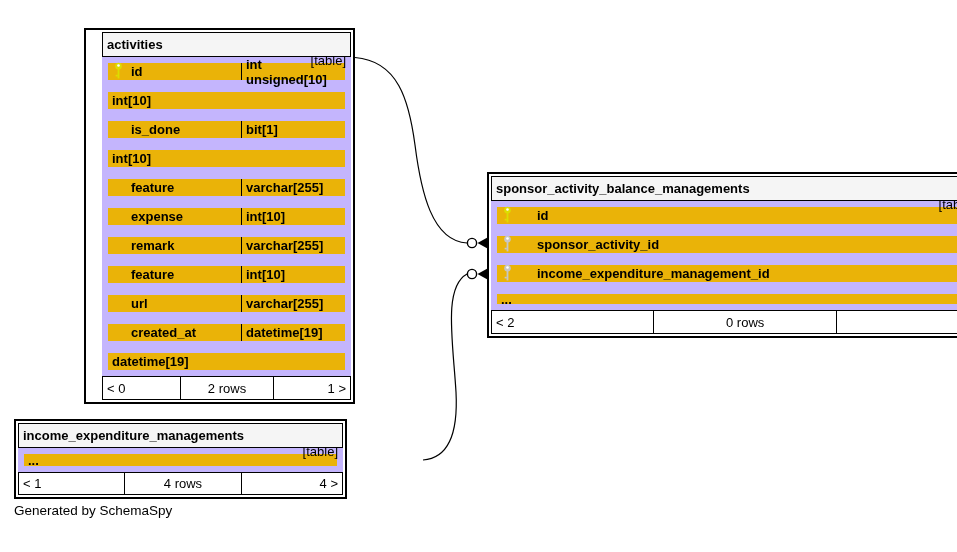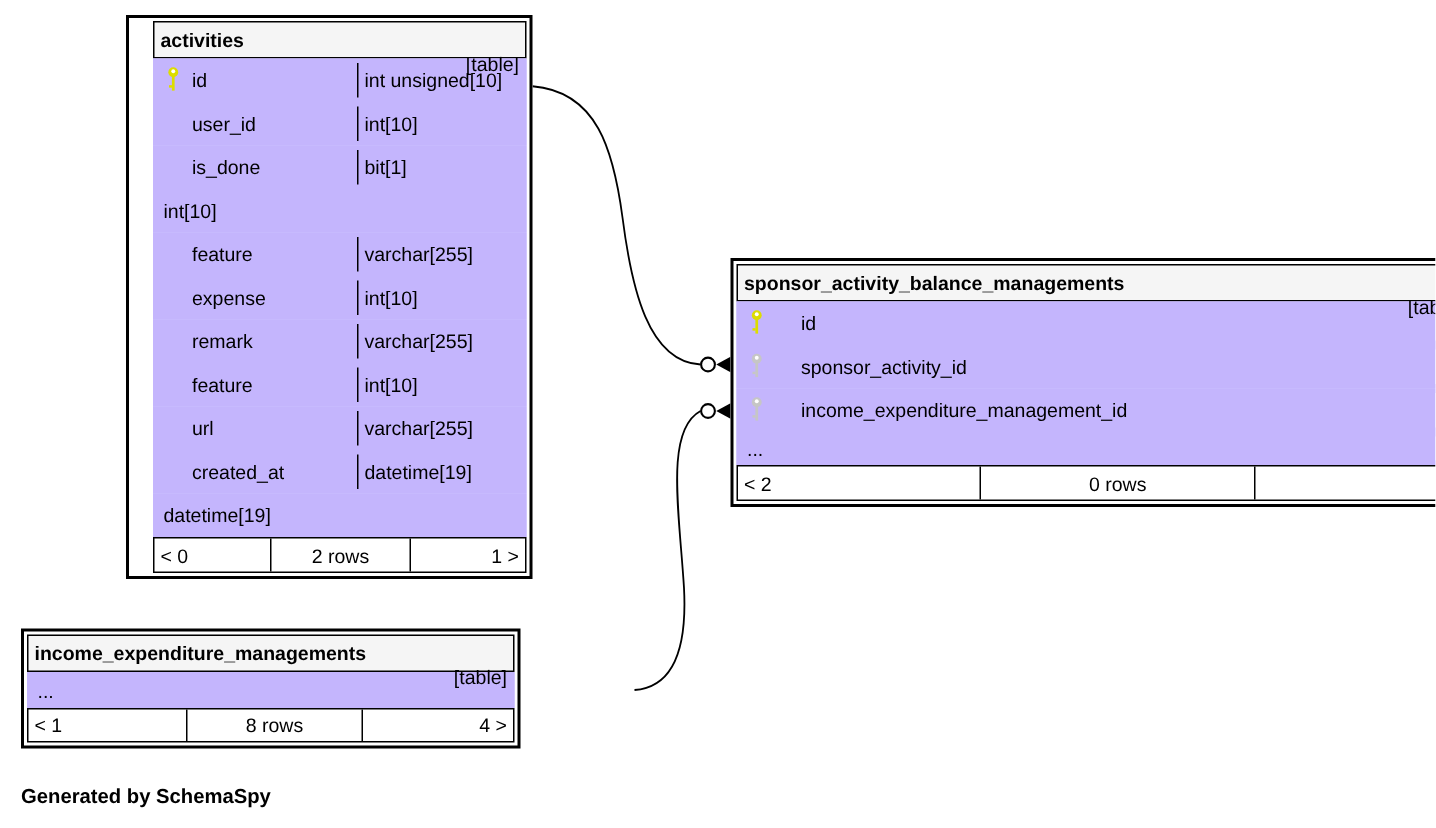--- a/index.html
+++ b/index.html
@@ -12,48 +12,48 @@
     box-sizing:border-box;font-size:13px;
   }
   .tbl *{box-sizing:border-box;}
   .thead{
     height:25px;border:1px solid #000;background:#f5f5f5;
     display:flex;justify-content:space-between;align-items:center;padding:0 4px;
   }
   .tname{font-weight:bold;}
   .tbadge{font-weight:normal;margin-top:32px;}
   .trow{
-    height:29px;border:3px solid #c4b5fd;display:flex;align-items:stretch;background:#c4b5fd;
+    height:29px;border:6px solid #c4b5fd;display:flex;align-items:stretch;background:#eab308;font-weight:bold;
   }
   .cname{display:flex;align-items:center;flex:0 0 134px;border-right:1px solid #000;padding-left:6px;}
   .cname.nodiv{flex:1 1 auto;border-right:none;}
   .ctype{flex:1 1 auto;display:flex;align-items:center;padding-left:4px;}
   .kslot{display:inline-flex;width:17px;align-items:center;flex:0 0 17px;}
   .kslot.wide{width:34px;flex:0 0 34px;}
   .key{width:9px;height:19px;display:block;}
   .key.pk{color:#dddd00;}
   .key.fk{color:#c6c6c6;}
   .ell{height:22px;align-items:center;padding-left:4px;font-size:13px;}
   .ell2{height:24px;}
   .tfoot{display:grid;border:1px solid #000;height:24px;}
   .tfoot .fc{display:flex;align-items:center;padding:0 4px;}
   .tfoot .fc + .fc{border-left:1px solid #000;}
   .fm{justify-content:center;}
   .fr{justify-content:flex-end;}
   .f-act{grid-template-columns:1fr 1.22fr 1fr;}
   .f-spo{grid-template-columns:150fr 170fr 132fr;}
   .f-inc{grid-template-columns:133fr 148fr 128fr;height:23px;}
-  #tbl-activities{left:84px;top:10px;width:271px;padding-left:16px;}
+  #tbl-activities{left:84px;top:28px;width:271px;padding-left:16px;}
   #tbl-sponsor{left:487px;top:172px;width:496px;}
   #tbl-income{left:14px;top:419px;width:333px;}
   .rel-layer{position:absolute;left:0;top:0;width:957px;height:552px;pointer-events:none;}
   .rel-path{fill:none;stroke:#000;stroke-width:1.2px;}
   .rel-circle{fill:#fff;stroke:#000;stroke-width:1.4px;}
   .rel-arrow{fill:#000;stroke:none;}
-  .gen-note{position:absolute;left:14px;top:523px;font-size:13.5px;font-weight:bold;}
+  .gen-note{position:absolute;left:14px;top:503px;font-size:13.5px;}
 </style>
 </head>
 <body>
 
 <div class="canvas">
 
   <svg width="0" height="0" style="position:absolute">
     <defs>
       <symbol id="keyicon" viewBox="0 0 10 22">
         <circle cx="5" cy="4.8" r="3.8" fill="currentColor"></circle>
@@ -83,24 +83,20 @@
           <span class="kslot">
             <svg class="key pk">
               <use href="#keyicon"></use>
             </svg>
           </span>
           <span>id</span>
         </div>
       <div class="ctype">int unsigned[10]</div>
     </div>
     <div class="trow">
-      <div class="cname">
-          <span class="kslot"></span>
-          <span>user_id</span>
-        </div>
       <div class="ctype">int[10]</div>
     </div>
     <div class="trow">
       <div class="cname">
           <span class="kslot"></span>
           <span>is_done</span>
         </div>
       <div class="ctype">bit[1]</div>
     </div>
     <div class="trow">
@@ -202,19 +198,19 @@
   </div>
 
   <div class="tbl" id="tbl-income">
     <div class="thead">
       <span class="tname">income_expenditure_managements</span>
       <span class="tbadge">[table]</span>
     </div>
     <div class="trow ell ell2">...</div>
     <div class="tfoot f-inc">
       <div class="fc fl">&lt; 1</div>
-      <div class="fc fm">8 rows</div>
+      <div class="fc fm">4 rows</div>
       <div class="fc fr">4 &gt;</div>
     </div>
   </div>
 
   <div class="gen-note">Generated by SchemaSpy</div>
 </div>
 
 </body></html>

